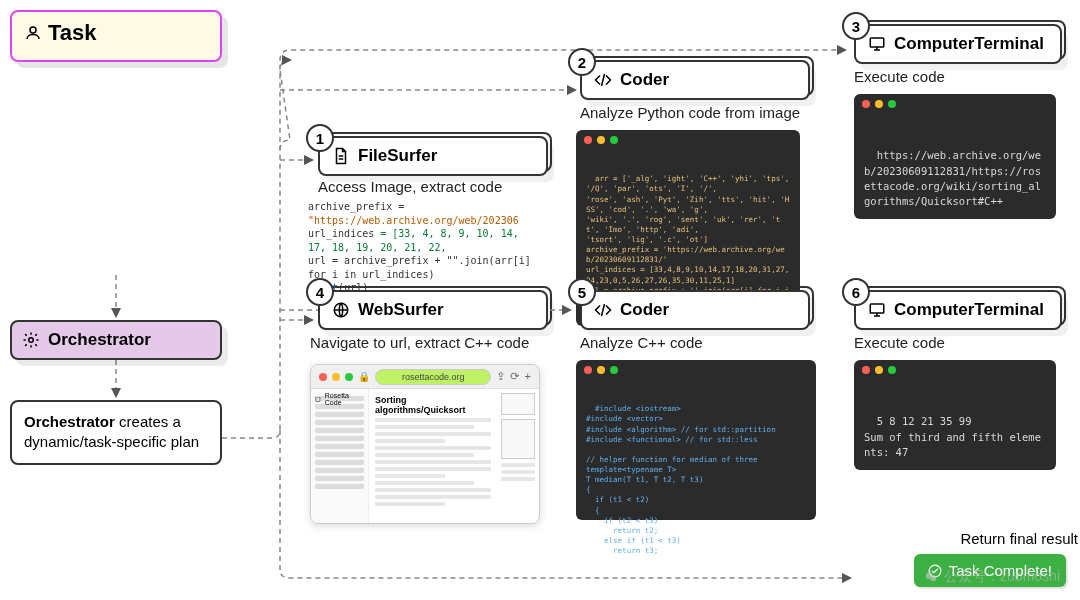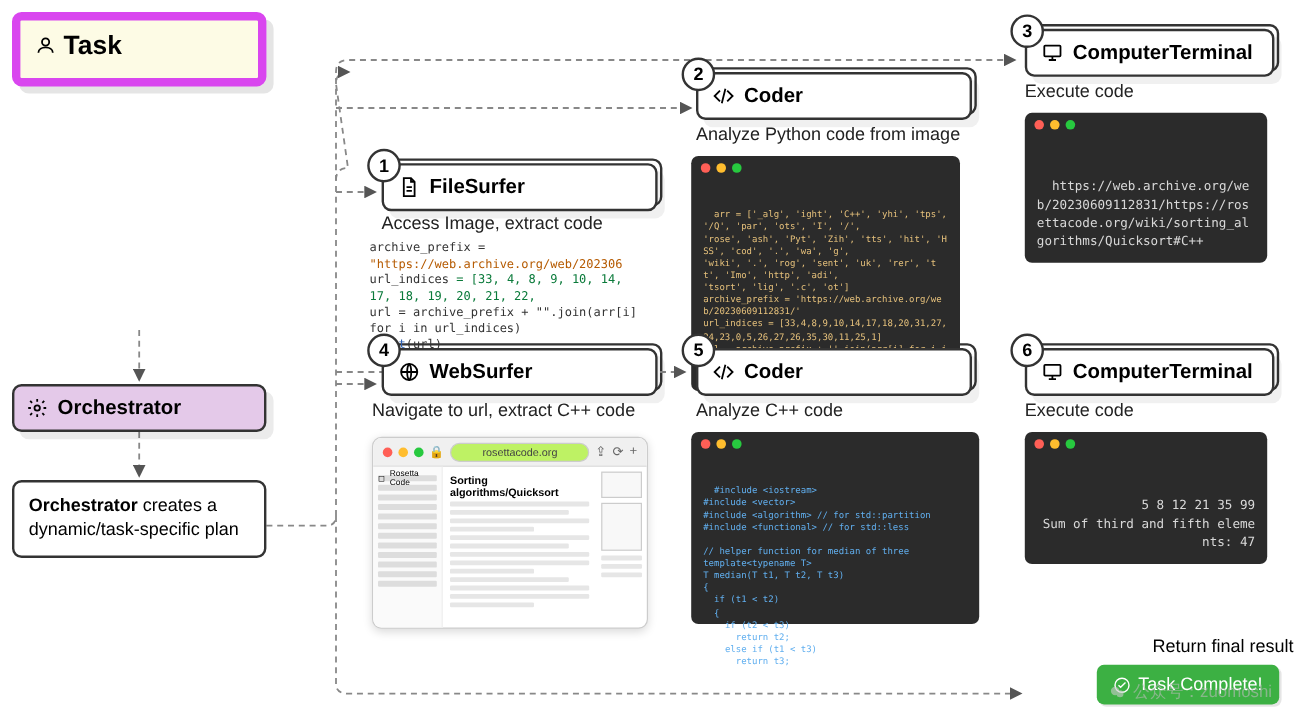--- a/index.html
+++ b/index.html
@@ -9,21 +9,21 @@
     width: 1080px;
     height: 600px;
     position: relative;
     overflow: hidden;
   }
   .task-box {
     position: absolute;
     left: 10px; top: 10px;
     width: 212px;
     background: #fdfbe5;
-    border: 7px solid #d946ef;
+    border: 2px solid #d946ef;
     border-radius: 8px;
     padding: 8px 12px 10px 12px;
     box-shadow: 6px 6px 0 rgba(0,0,0,0.1);
   }
   .task-title-row { display:flex; align-items:center; gap:6px; margin-bottom:4px; }
   .task-title { font-size: 22px; font-weight: 700; }
   .task-body { font-size: 15px; line-height: 1.45; color:#222; }
   .orch-box {
     position: absolute;
     left: 10px; top: 320px;
@@ -374,21 +374,21 @@
   <div class="step-badge">6</div>
   <div class="agent-row">
     <svg class="icon" viewBox="0 0 24 24">
         <rect x="3" y="4" width="18" height="12" rx="1" fill="none" stroke="#000" stroke-width="2"></rect>
         <path d="M8 20h8M12 16v4" stroke="#000" stroke-width="2"></path>
       </svg>
     <span class="agent-title">ComputerTerminal</span>
   </div>
 </div>
 <div class="caption" style="left:854px; top:334px;">Execute code</div>
-<div class="term" style="left:854px; top:360px;text-align:right;">
+<div class="term" style="left:854px; top:360px;">
   <div class="dots"><div class="dot r"></div><div class="dot y"></div><div class="dot g"></div></div>
   <span>5 8 12 21 35 99
 Sum of third and fifth elements: 47</span>
 </div>
 
 <div class="final-label">Return final result</div>
 <div class="complete">
   <svg class="icon-sm" viewBox="0 0 24 24">
       <circle cx="12" cy="12" r="10" fill="none" stroke="#fff" stroke-width="2"></circle>
       <path d="M7 12l3 3 7-7" fill="none" stroke="#fff" stroke-width="2"></path>

